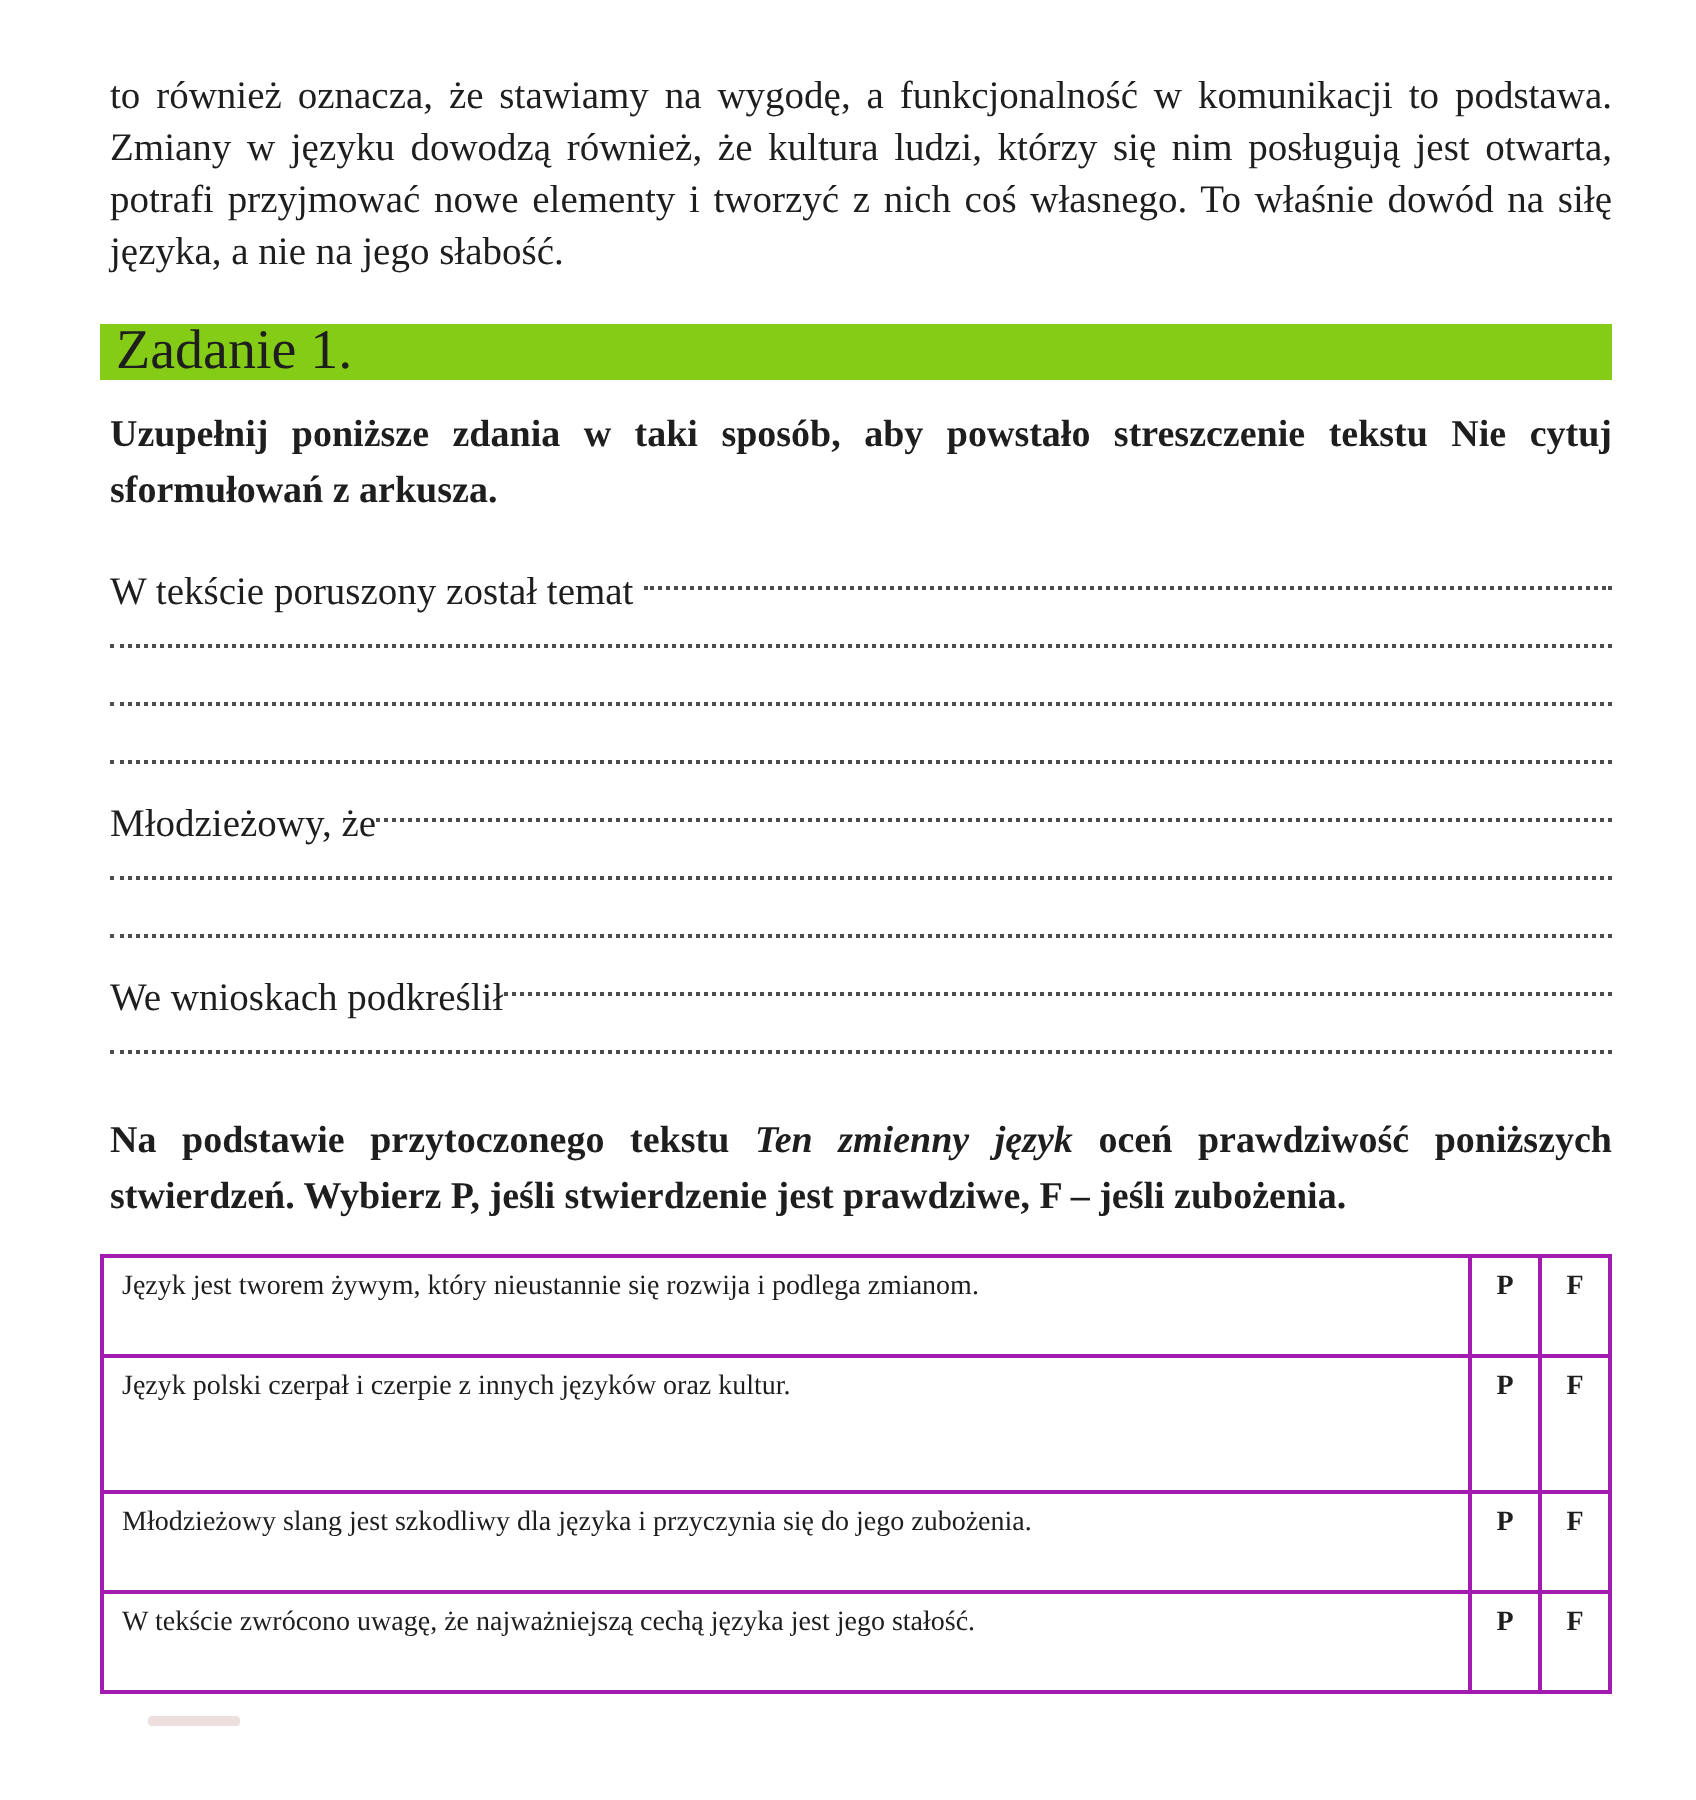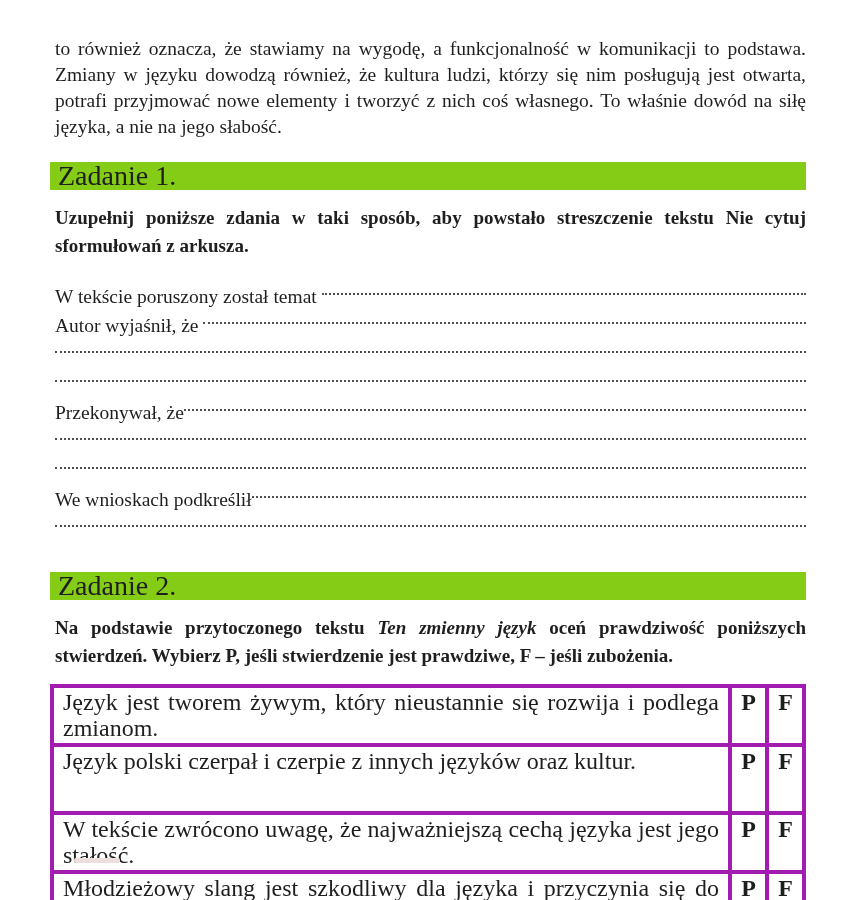--- a/index.html
+++ b/index.html
@@ -54,22 +54,22 @@
     margin-bottom:5px;
   }
 
   .tf-table {
     border-collapse:collapse;
     margin-top:15px;
     width:756px;
     table-layout:fixed;
   }
   .tf-table td {
-    border:4px solid #a21caf;
-    font-size:24px;
+    border:2px solid #a21caf;
+    font-size:14px;
     line-height:25.5px;
     vertical-align:top;
   }
   .statement-cell {
     text-align:justify;
     padding:2px 9px 2px 9px;
   }
   .tf-cell {
     width:33px;
     text-align:center;
@@ -99,78 +99,74 @@
   </div>
 
   <div class="instruction">Uzupełnij poniższe zdania w taki sposób, aby powstało streszczenie tekstu Nie cytuj sformułowań z arkusza.</div>
 
   <div class="blanks">
     <div class="fill-line">
       <span class="fill-label">W tekście poruszony został temat </span>
       <span class="dots"></span>
     </div>
     <div class="fill-line">
-      <span class="fill-label">Autor wyjaśnił, że </span>
       <span class="dots"></span>
     </div>
     <div class="fill-line">
       <span class="fill-label"></span>
       <span class="dots"></span>
     </div>
     <div class="fill-line">
       <span class="fill-label"></span>
       <span class="dots"></span>
     </div>
     <div class="fill-line">
-      <span class="fill-label">Przekonywał, że</span>
+      <span class="fill-label">Młodzieżowy, że</span>
       <span class="dots"></span>
     </div>
     <div class="fill-line">
       <span class="fill-label"></span>
       <span class="dots"></span>
     </div>
     <div class="fill-line">
       <span class="fill-label"></span>
       <span class="dots"></span>
     </div>
     <div class="fill-line">
       <span class="fill-label">We wnioskach podkreślił</span>
       <span class="dots"></span>
     </div>
     <div class="fill-line">
       <span class="fill-label"></span>
       <span class="dots"></span>
     </div>
   </div>
 
-  <div class="task-header second">
-    <span>Zadanie 2.</span>
-  </div>
 
   <div class="instruction"><span>Na podstawie przytoczonego tekstu </span><em>Ten zmienny język</em><span> oceń prawdziwość poniższych stwierdzeń. Wybierz P, jeśli stwierdzenie jest prawdziwe, F – jeśli zubożenia.</span></div>
 
   <table class="tf-table">
     <tbody>
       <tr class="h50">
         <td class="statement-cell">Język jest tworem żywym, który nieustannie się rozwija i podlega zmianom.</td>
         <td class="tf-cell">P</td>
         <td class="tf-cell">F</td>
       </tr>
       <tr class="h52">
         <td class="statement-cell">Język polski czerpał i czerpie z innych języków oraz kultur.</td>
         <td class="tf-cell">P</td>
         <td class="tf-cell">F</td>
       </tr>
       <tr class="h50">
-        <td class="statement-cell">W tekście zwrócono uwagę, że najważniejszą cechą języka jest jego stałość.</td>
+        <td class="statement-cell">Młodzieżowy slang jest szkodliwy dla języka i przyczynia się do jego zubożenia.</td>
         <td class="tf-cell">P</td>
         <td class="tf-cell">F</td>
       </tr>
       <tr class="h50">
-        <td class="statement-cell">Młodzieżowy slang jest szkodliwy dla języka i przyczynia się do jego zubożenia.</td>
+        <td class="statement-cell">W tekście zwrócono uwagę, że najważniejszą cechą języka jest jego stałość.</td>
         <td class="tf-cell">P</td>
         <td class="tf-cell">F</td>
       </tr>
     </tbody>
   </table>
 
 </div>
 
 <div class="smudge"></div>
 

